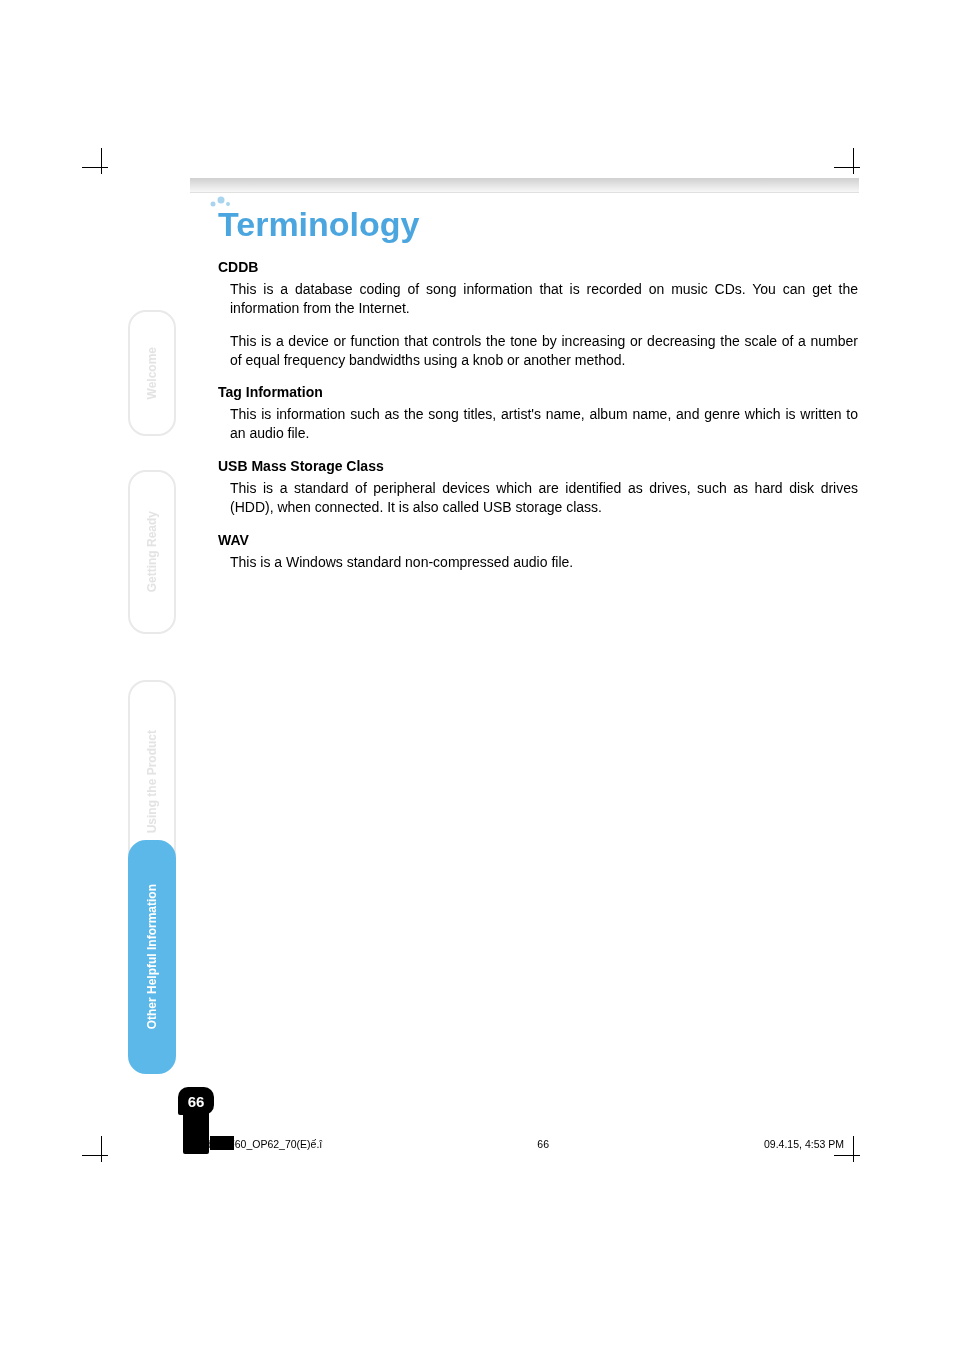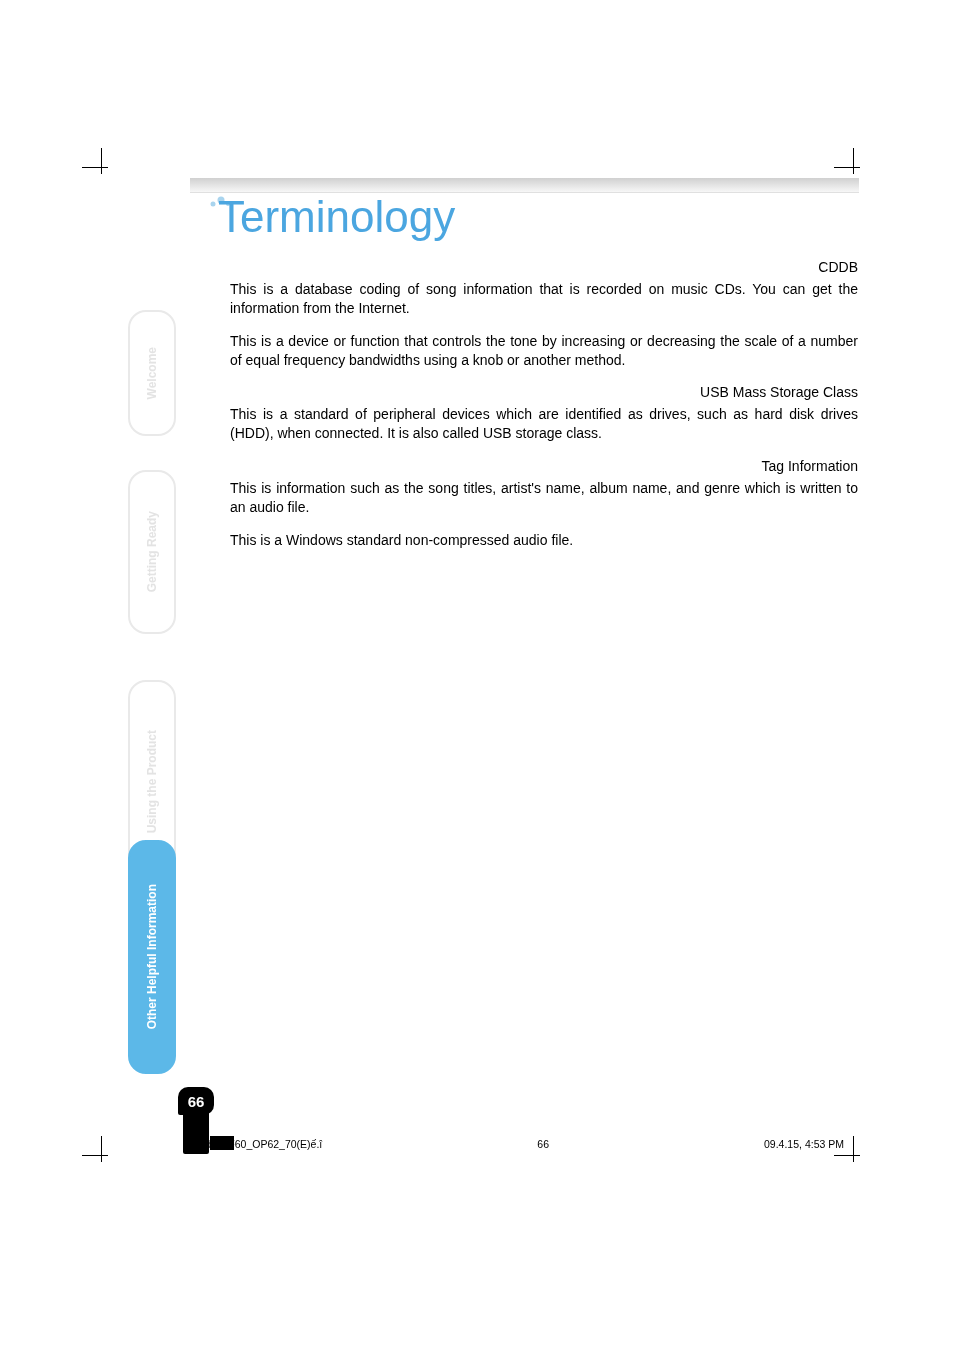--- a/index.html
+++ b/index.html
@@ -39,45 +39,45 @@
     left: 190px;
     right: 95px;
     height: 14px;
     background: linear-gradient(180deg, #d0d0d0 0%, #f7f7f7 100%);
     border-bottom: 1px solid #e0e0e0;
   }
 
   
   .title {
     position: absolute;
-    top: 192px;
+    top: 205px;
     left: 218px;
     color: #4ba6e0;
-    font-size: 44px;
-    font-weight: normal;
+    font-size: 34px;
+    font-weight: bold;
   }
   .title-dots {
     position: absolute;
     top: 196px;
     left: 209px;
   }
   .title-dots circle { fill: #a9d4ee; }
 
   
   .content {
     position: absolute;
     top: 258px;
     left: 218px;
     width: 640px;
     font-size: 14px;
     line-height: 1.35;
     color: #000;
   }
   .term { margin-bottom: 14px; }
-  .term .heading { font-weight: normal; margin-bottom: 3px; text-align: right; }
+  .term .heading { font-weight: bold; margin-bottom: 3px; }
   .term .body { padding-left: 12px; text-align: justify; }
 
   
   .tab {
     position: absolute;
     left: 128px;
     width: 44px;
     border-radius: 18px;
     display: flex;
     align-items: center;
@@ -156,28 +156,29 @@
 
 <div class="content">
   <div class="term">
     <div class="heading">CDDB</div>
     <div class="body">This is a database coding of song information that is recorded on music CDs. You can get the information from the Internet.</div>
   </div>
   <div class="term">
     <div class="body">This is a device or function that controls the tone by increasing or decreasing the scale of a number of equal frequency bandwidths using a knob or another method.</div>
   </div>
   <div class="term">
+    <div class="heading">Tag Information</div>
+    <div class="body">This is information such as the song titles, artist's name, album name, and genre which is written to an audio file.</div>
+  </div>
+  <div class="term">
     <div class="heading">USB Mass Storage Class</div>
     <div class="body">This is a standard of peripheral devices which are identified as drives, such as hard disk drives (HDD), when connected. It is also called USB storage class.</div>
   </div>
   <div class="term">
-    <div class="heading">Tag Information</div>
-    <div class="body">This is information such as the song titles, artist's name, album name, and genre which is written to an audio file.</div>
-  </div>
-  <div class="term">
+    <div class="heading">WAV</div>
     <div class="body">This is a Windows standard non-compressed audio file.</div>
   </div>
 </div>
 
 <div class="tab tab-welcome">
   <span>Welcome</span>
 </div>
 <div class="tab tab-getting">
   <span>Getting Ready</span>
 </div>

